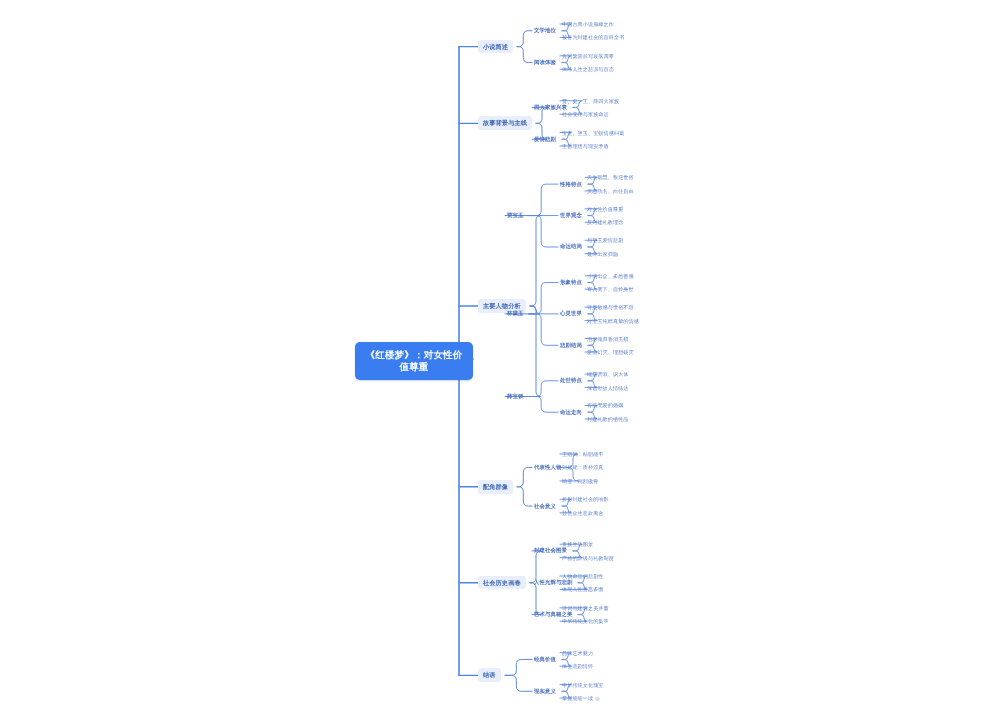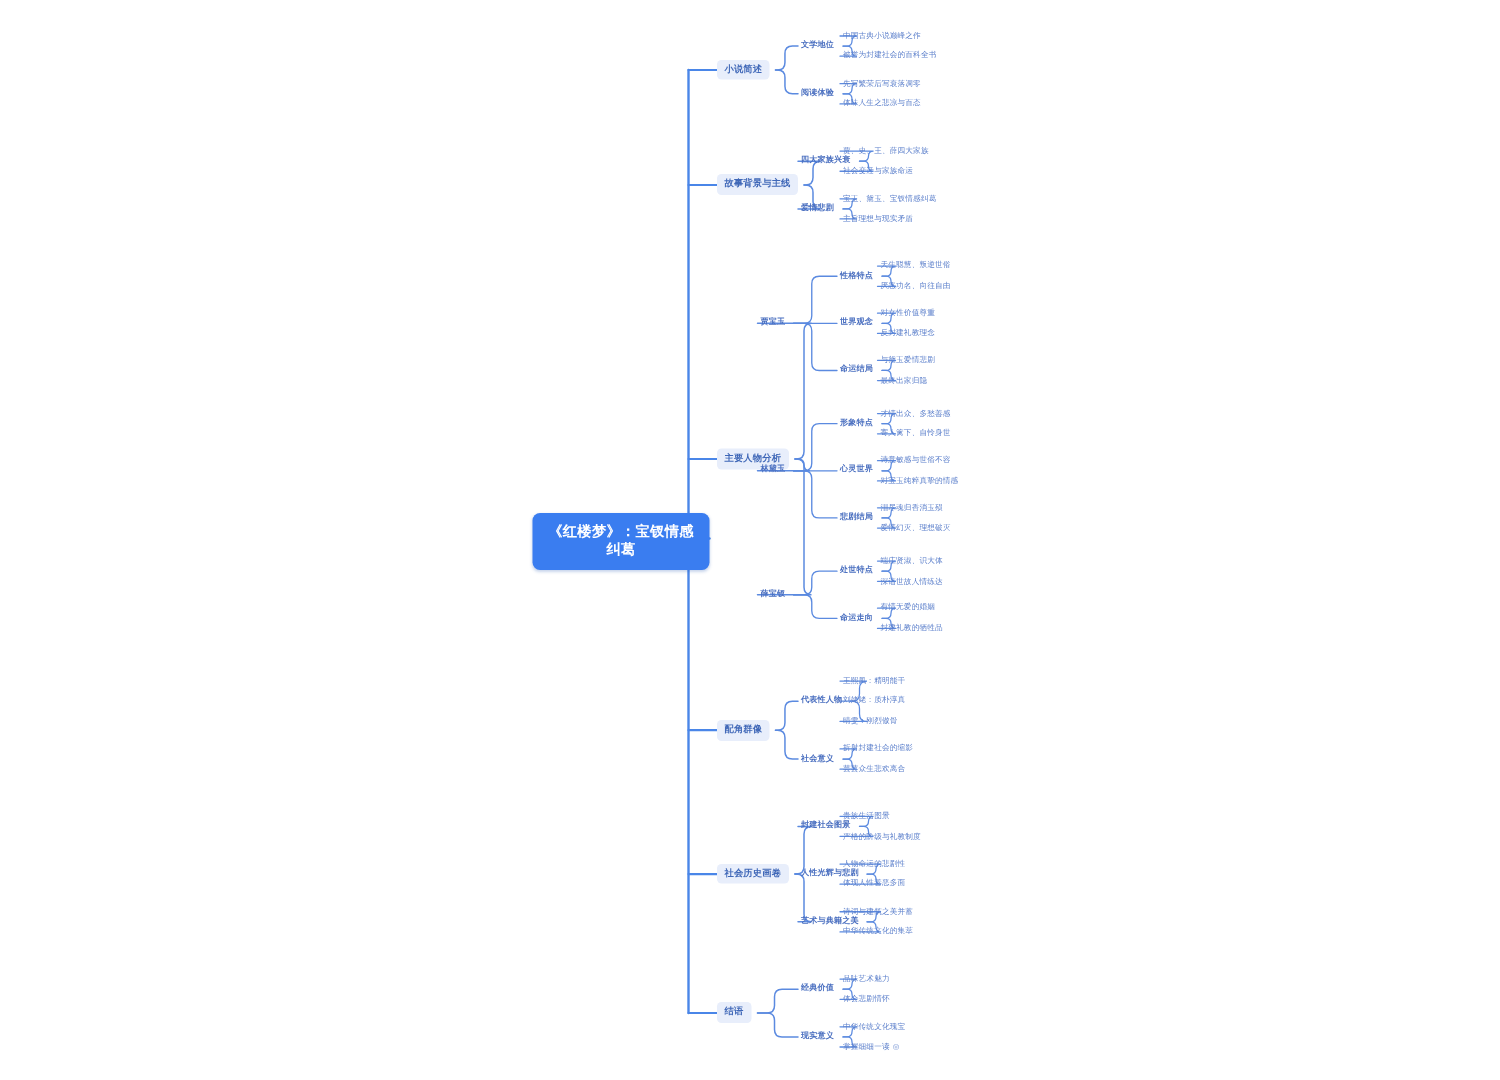--- a/index.html
+++ b/index.html
@@ -154,21 +154,21 @@
       <path d="M 578 614.5659806295399 L 580.6340799031477 614.5659806295399 Q 584 614.5659806295399 584 617.9319007263922 L 584 617.9319007263922 Q 584 621.2978208232445 587.3659200968523 621.2978208232445 L 560 621.2978208232445" fill="none" stroke="#5b8ae0" stroke-width="0.85" stroke-linecap="round"></path>
       <line x1="459" y1="675.3565375302663" x2="478" y2="675.3565375302663" stroke="#4a86e8" stroke-width="1.4" stroke-linecap="round"></line>
       <path d="M 505 675.3565375302663 L 511.34000000000003 675.3565375302663 Q 516.34 675.3565375302663 516.34 670.3565375302663 L 516.34 664.4449152542372 Q 516.34 659.4449152542372 521.34 659.4449152542372 L 532 659.4449152542372" fill="none" stroke="#5b8ae0" stroke-width="1" stroke-linecap="round"></path>
       <path d="M 562 659.4449152542372 L 564.6340799031477 659.4449152542372 Q 568 659.4449152542372 568 656.078995157385 L 568 656.078995157385 Q 568 652.7130750605327 571.3659200968523 652.7130750605327 L 560 652.7130750605327" fill="none" stroke="#5b8ae0" stroke-width="0.85" stroke-linecap="round"></path>
       <path d="M 562 659.4449152542372 L 564.6340799031477 659.4449152542372 Q 568 659.4449152542372 568 662.8108353510895 L 568 662.8108353510895 Q 568 666.1767554479419 571.3659200968523 666.1767554479419 L 560 666.1767554479419" fill="none" stroke="#5b8ae0" stroke-width="0.85" stroke-linecap="round"></path>
       <path d="M 505 675.3565375302663 L 511.34000000000003 675.3565375302663 Q 516.34 675.3565375302663 516.34 680.3565375302663 L 516.34 686.2681598062953 Q 516.34 691.2681598062953 521.34 691.2681598062953 L 532 691.2681598062953" fill="none" stroke="#5b8ae0" stroke-width="1" stroke-linecap="round"></path>
       <path d="M 562 691.2681598062953 L 564.6340799031477 691.2681598062953 Q 568 691.2681598062953 568 687.902239709443 L 568 687.902239709443 Q 568 684.5363196125908 571.3659200968523 684.5363196125908 L 560 684.5363196125908" fill="none" stroke="#5b8ae0" stroke-width="0.85" stroke-linecap="round"></path>
       <path d="M 562 691.2681598062953 L 564.6340799031477 691.2681598062953 Q 568 691.2681598062953 568 694.6340799031477 L 568 694.6340799031477 Q 568 698 571.3659200968523 698 L 560 698" fill="none" stroke="#5b8ae0" stroke-width="0.85" stroke-linecap="round"></path>
     </svg>
   <div id="nodes">
-      <div class="node root" style="left: 355px; width: 118px; top: 342px;"><span>《红楼梦》：宝钗情感纠葛</span></div>
+      <div class="node root" style="left: 355px; width: 118px; top: 342px;"><span>《红楼梦》：对女性价值尊重</span></div>
       <div class="node lvl1" style="left: 478px; top: 39.6435px;"><span>小说简述</span></div>
       <div class="node lvl2" style="left: 532px; top: 26.2318px;"><span>文学地位</span></div>
       <div class="node leaf" style="left: 560px; top: 20px;"><span>中国古典小说巅峰之作</span></div>
       <div class="node leaf" style="left: 560px; top: 33.4637px;"><span>被誉为封建社会的百科全书</span></div>
       <div class="node lvl2" style="left: 532px; top: 58.0551px;"><span>阅读体验</span></div>
       <div class="node leaf" style="left: 560px; top: 51.8232px;"><span>先写繁荣后写衰落凋零</span></div>
       <div class="node leaf" style="left: 560px; top: 65.2869px;"><span>体味人生之悲凉与百态</span></div>
       <div class="node lvl1" style="left: 478px; top: 116.346px;"><span>故事背景与主线</span></div>
       <div class="node lvl2" style="left: 532px; top: 102.934px;"><span>四大家族兴衰</span></div>
       <div class="node leaf" style="left: 560px; top: 96.7022px;"><span>贾、史、王、薛四大家族</span></div>

